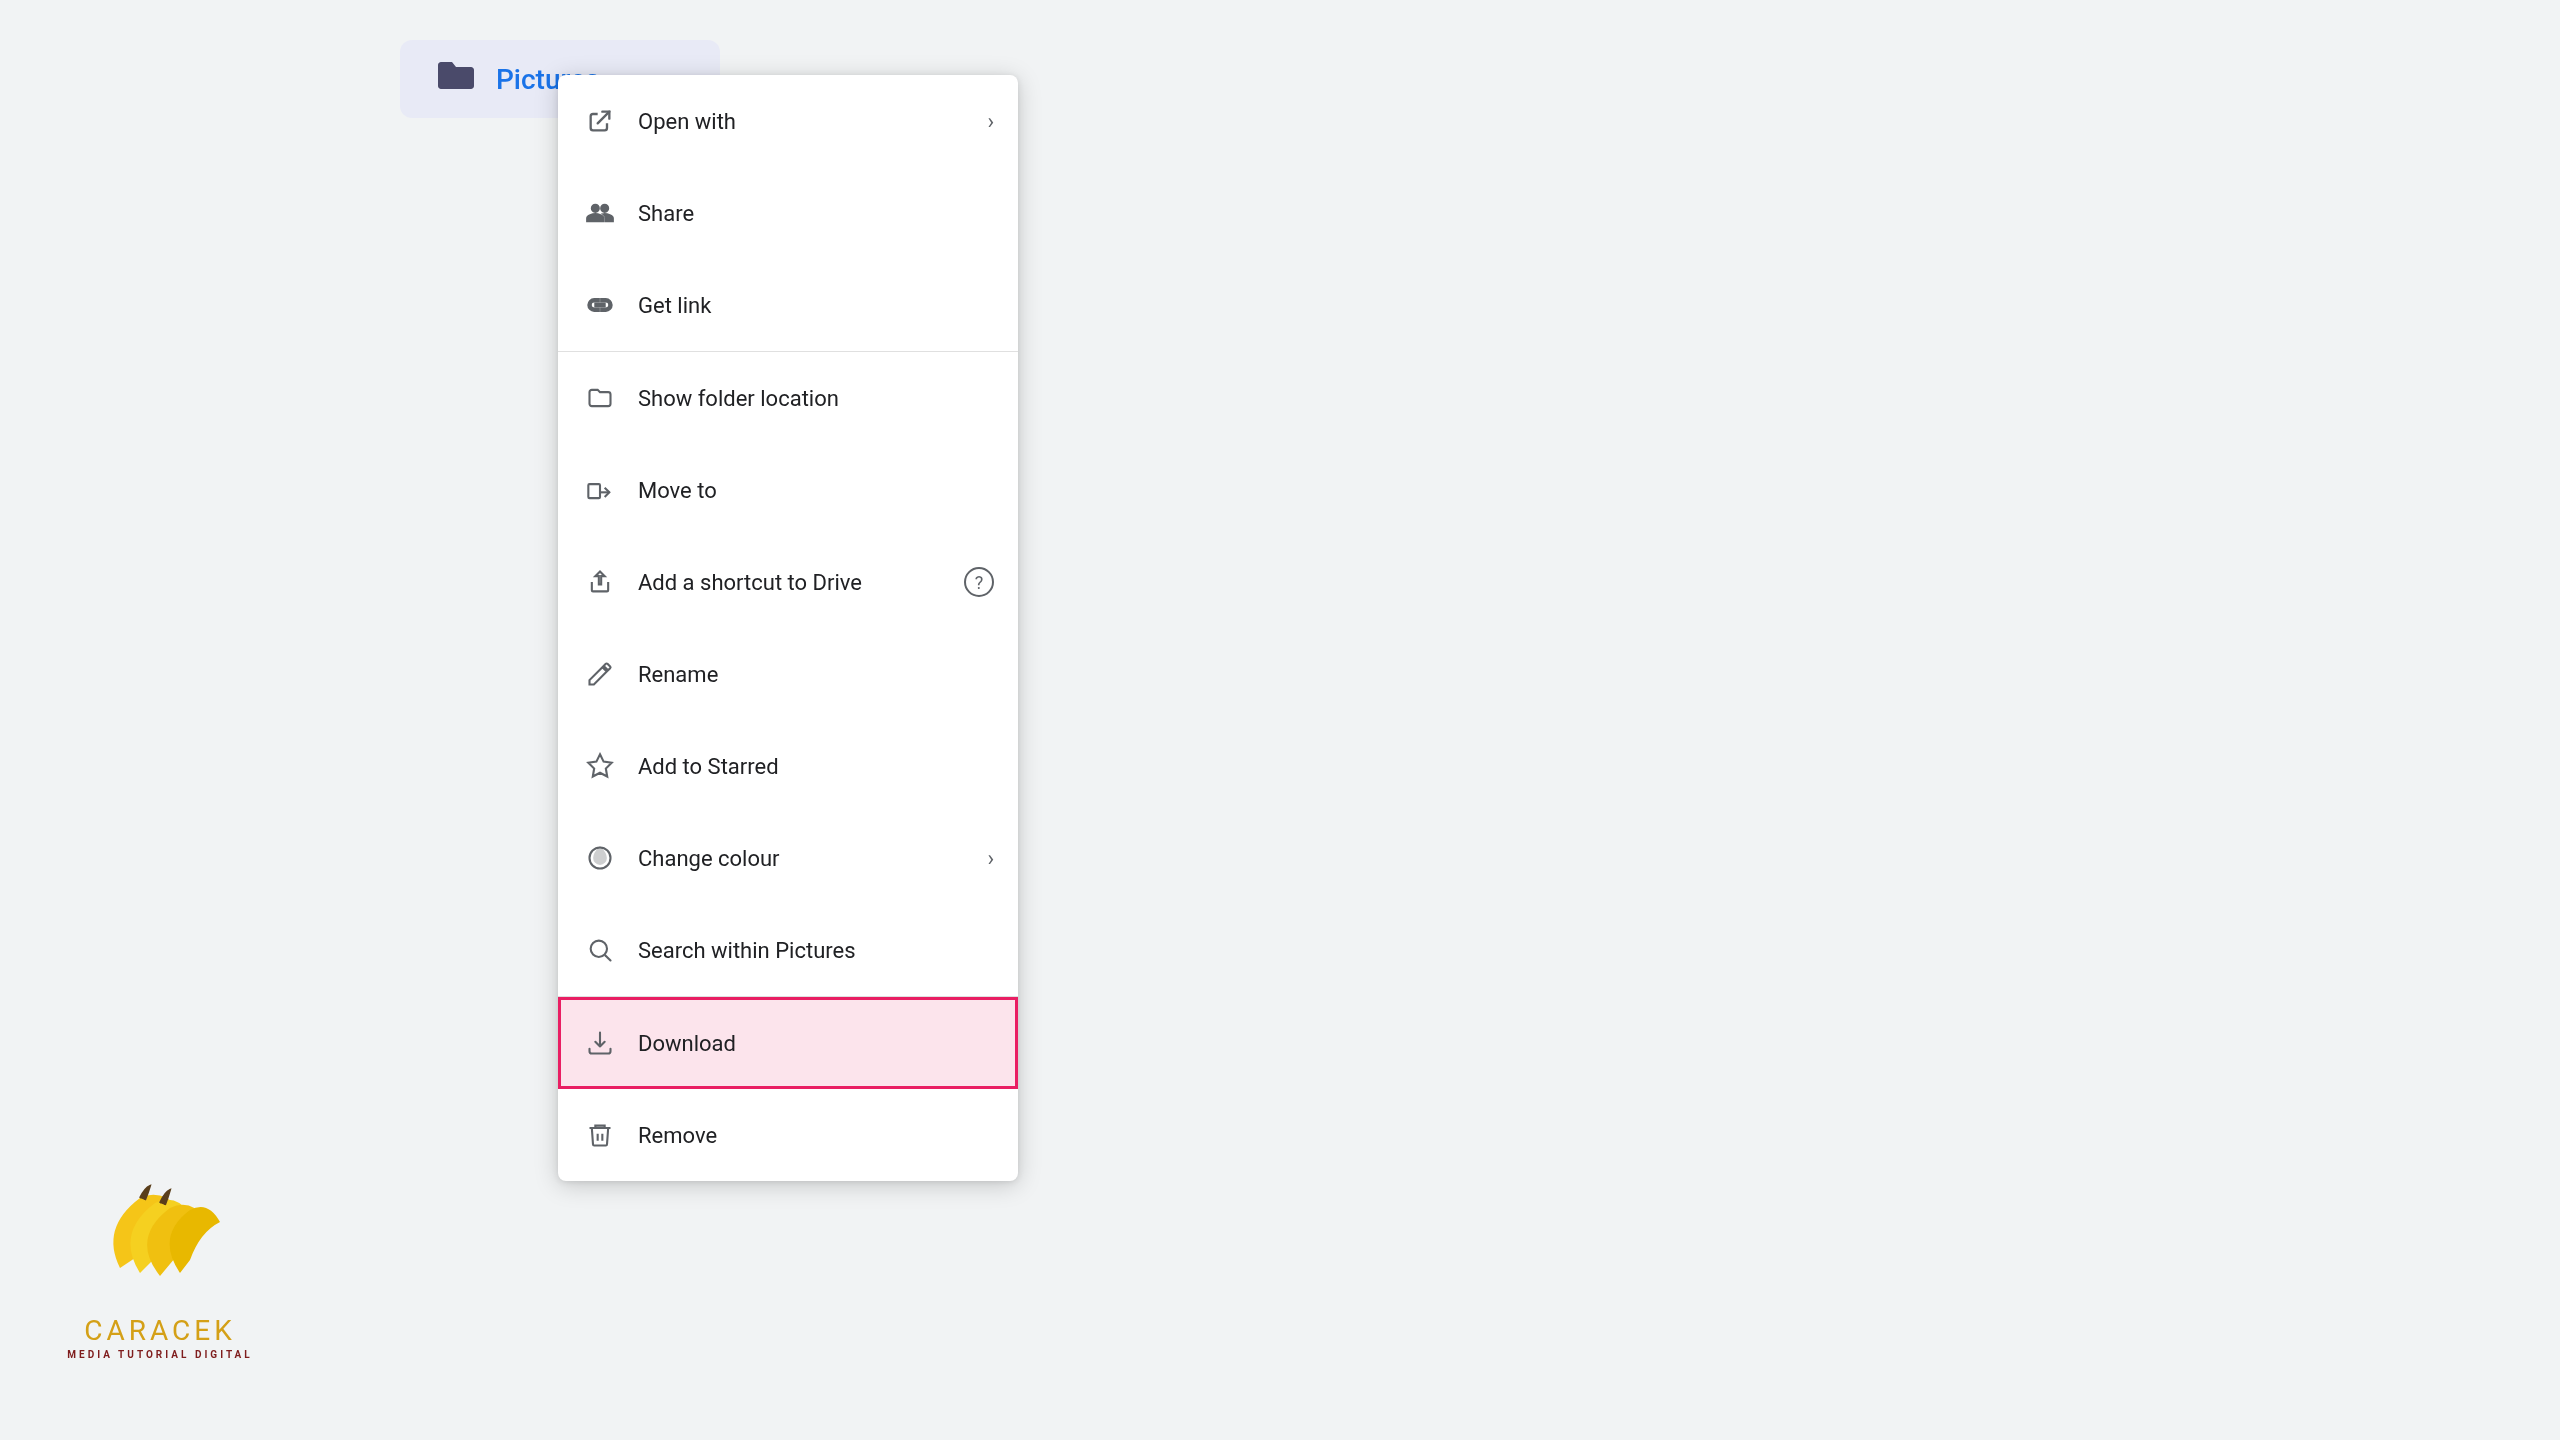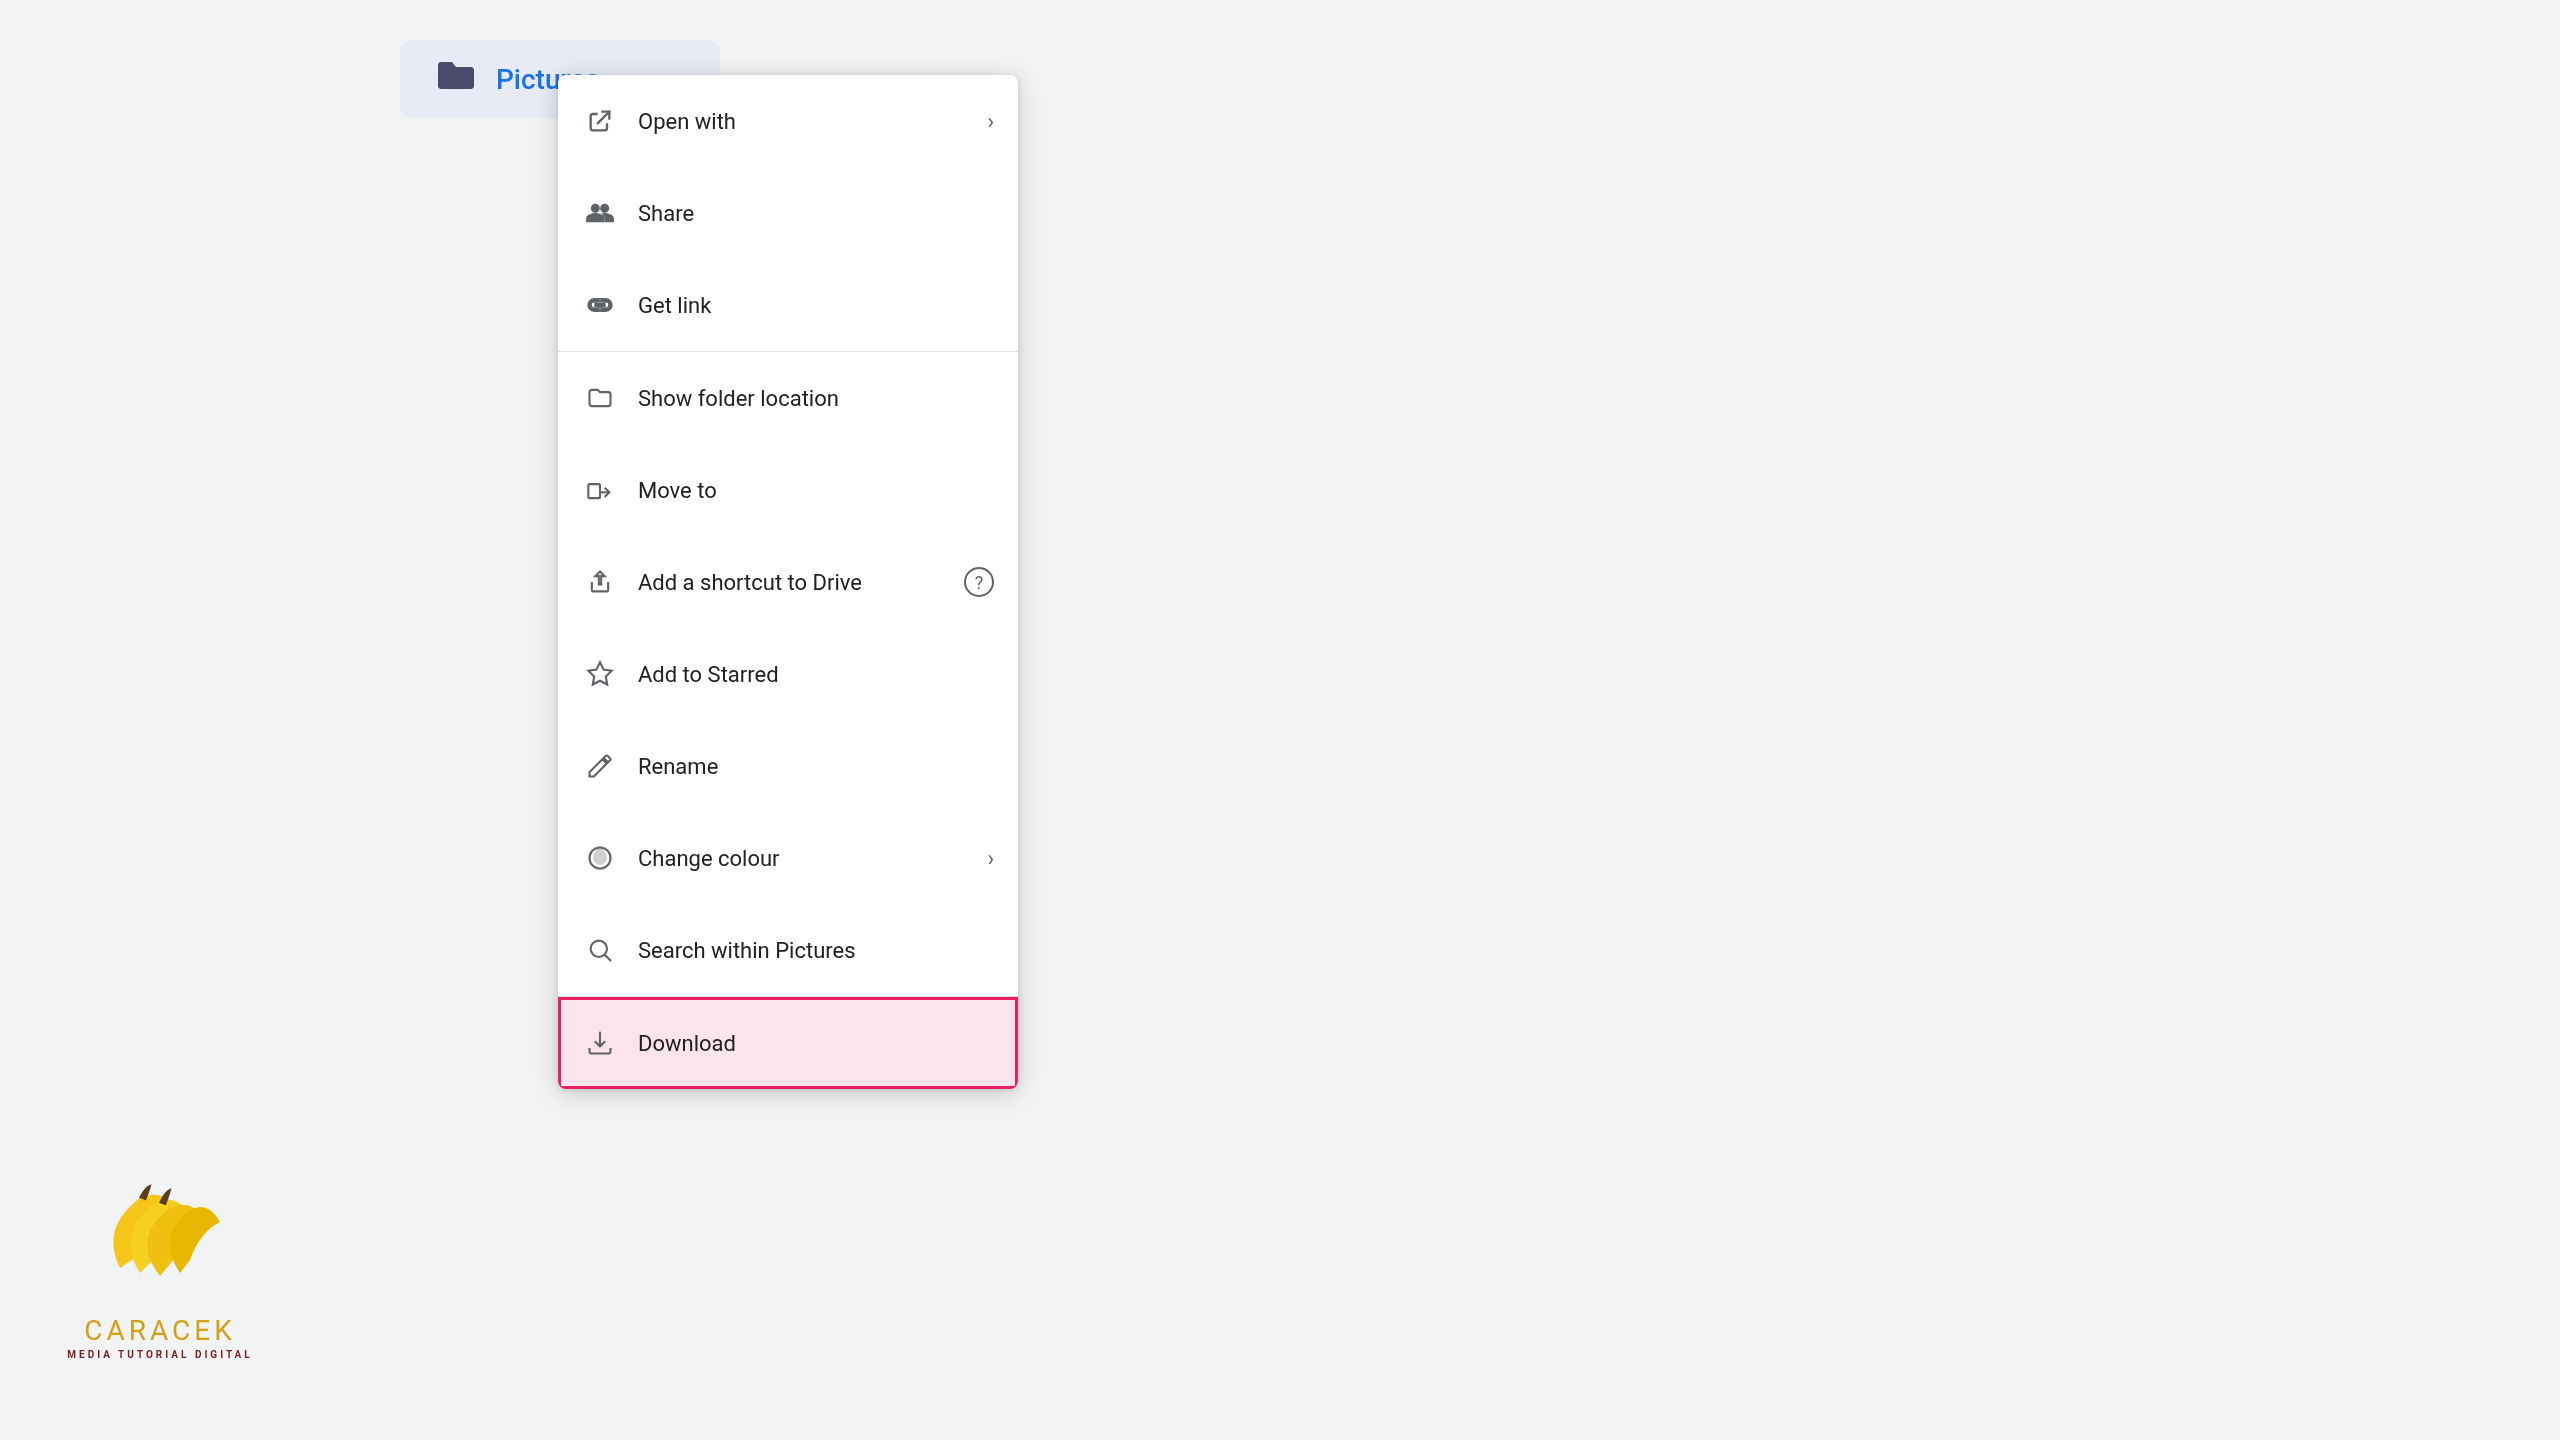--- a/index.html
+++ b/index.html
@@ -227,33 +227,33 @@
             <path d="M5 12V19C5 19.55 5.45 20 6 20H18C18.55 20 19 19.55 19 19V12"></path>
           </svg>
       </span>
       <span class="menu-label">Add a shortcut to Drive</span>
       <span class="menu-help">?</span>
     </div>
 
     <div class="menu-item">
       <span class="menu-icon">
         <svg viewBox="0 0 24 24" fill="none" stroke="#5f6368" stroke-width="1.8">
+            <path d="M3 17.25V21h3.75L17.81 9.94l-3.75-3.75L3 17.25zM20.71 7.04c.39-.39.39-1.02 0-1.41l-2.34-2.34c-.39-.39-1.02-.39-1.41 0l-1.83 1.83 3.75 3.75 1.83-1.83z"></path>
+          </svg>
+      </span>
+      <span class="menu-label">Rename</span>
+    </div>
+
+    <div class="menu-item">
+      <span class="menu-icon">
+        <svg viewBox="0 0 24 24" fill="none" stroke="#5f6368" stroke-width="1.8">
             <polygon points="12,2 15.09,8.26 22,9.27 17,14.14 18.18,21.02 12,17.77 5.82,21.02 7,14.14 2,9.27 8.91,8.26"></polygon>
           </svg>
       </span>
       <span class="menu-label">Add to Starred</span>
-    </div>
-
-    <div class="menu-item">
-      <span class="menu-icon">
-        <svg viewBox="0 0 24 24" fill="none" stroke="#5f6368" stroke-width="1.8">
-            <path d="M3 17.25V21h3.75L17.81 9.94l-3.75-3.75L3 17.25zM20.71 7.04c.39-.39.39-1.02 0-1.41l-2.34-2.34c-.39-.39-1.02-.39-1.41 0l-1.83 1.83 3.75 3.75 1.83-1.83z"></path>
-          </svg>
-      </span>
-      <span class="menu-label">Rename</span>
     </div>
 
     <div class="menu-item">
       <span class="menu-icon">
         <svg viewBox="0 0 24 24" fill="none" stroke="#5f6368" stroke-width="1.8">
             <circle cx="12" cy="12" r="9"></circle>
             <path d="M12 3C12 3 7 8 7 12C7 14.76 9.24 17 12 17C14.76 17 17 14.76 17 12C17 8 12 3 12 3Z" fill="#5f6368" opacity="0.3"></path>
           </svg>
       </span>
       <span class="menu-label">Change colour</span>
@@ -278,20 +278,32 @@
     <div class="menu-item highlighted">
       <span class="menu-icon">
         <svg viewBox="0 0 24 24" fill="none" stroke="#5f6368" stroke-width="1.8">
             <path d="M12 3V15M12 15L8 11M12 15L16 11" stroke-linecap="round" stroke-linejoin="round"></path>
             <path d="M3 17V19C3 20.1 3.9 21 5 21H19C20.1 21 21 20.1 21 19V17" stroke-linecap="round"></path>
           </svg>
       </span>
       <span class="menu-label">Download</span>
     </div>
 
+    <div class="menu-item">
+      <span class="menu-icon">
+        <svg viewBox="0 0 24 24" fill="none" stroke="#5f6368" stroke-width="1.8">
+            <path d="M3 6H21"></path>
+            <path d="M8 6V4H16V6"></path>
+            <path d="M19 6L18 20C18 20.55 17.55 21 17 21H7C6.45 21 6 20.55 6 20L5 6"></path>
+            <line x1="10" y1="11" x2="10" y2="17"></line>
+            <line x1="14" y1="11" x2="14" y2="17"></line>
+          </svg>
+      </span>
+      <span class="menu-label">Remove</span>
+    </div>
 
   </div>
 </div>
 
 <div class="logo-area">
   <div style="position:relative;width:200px;height:130px;">
     
     <svg width="200" height="130" viewBox="0 0 200 130">
 
       <path d="M60 90 Q40 50 80 20 Q100 10 120 30 Q100 40 90 70 Z" fill="#f5c518"></path>

